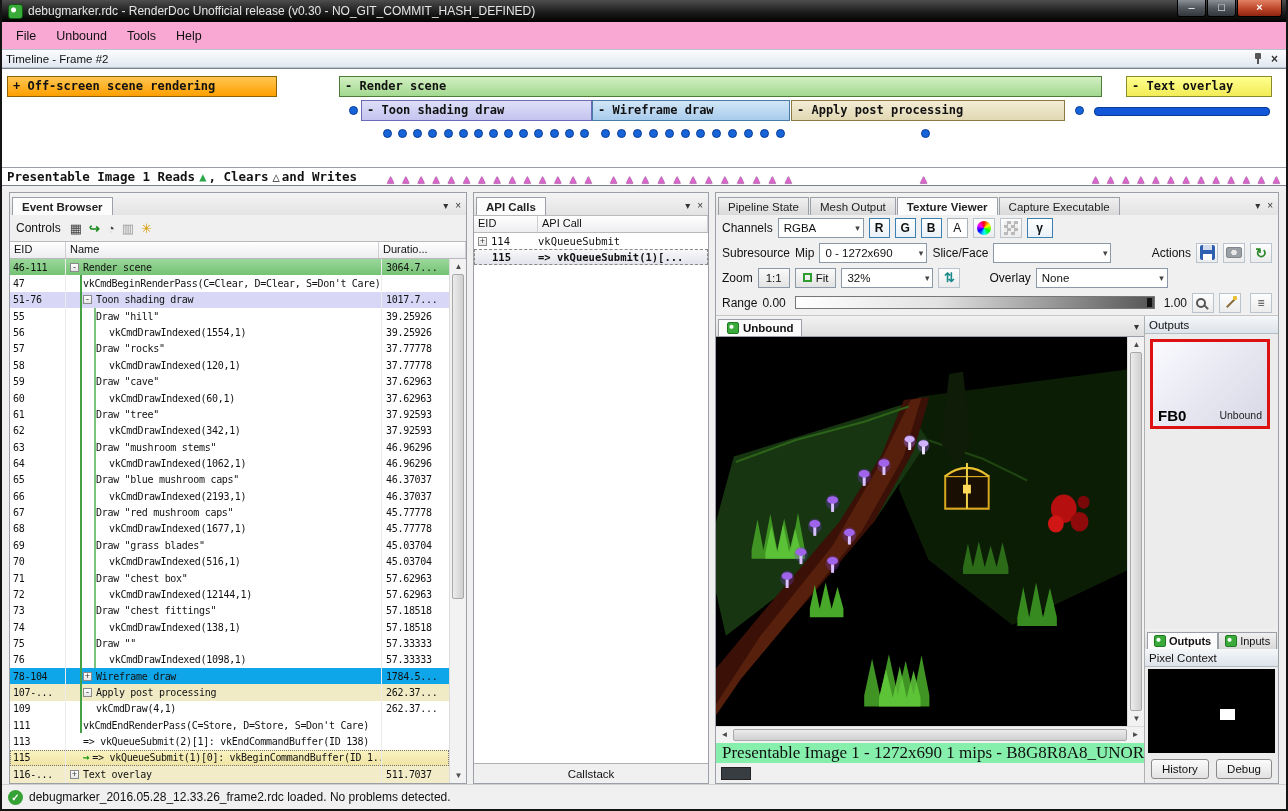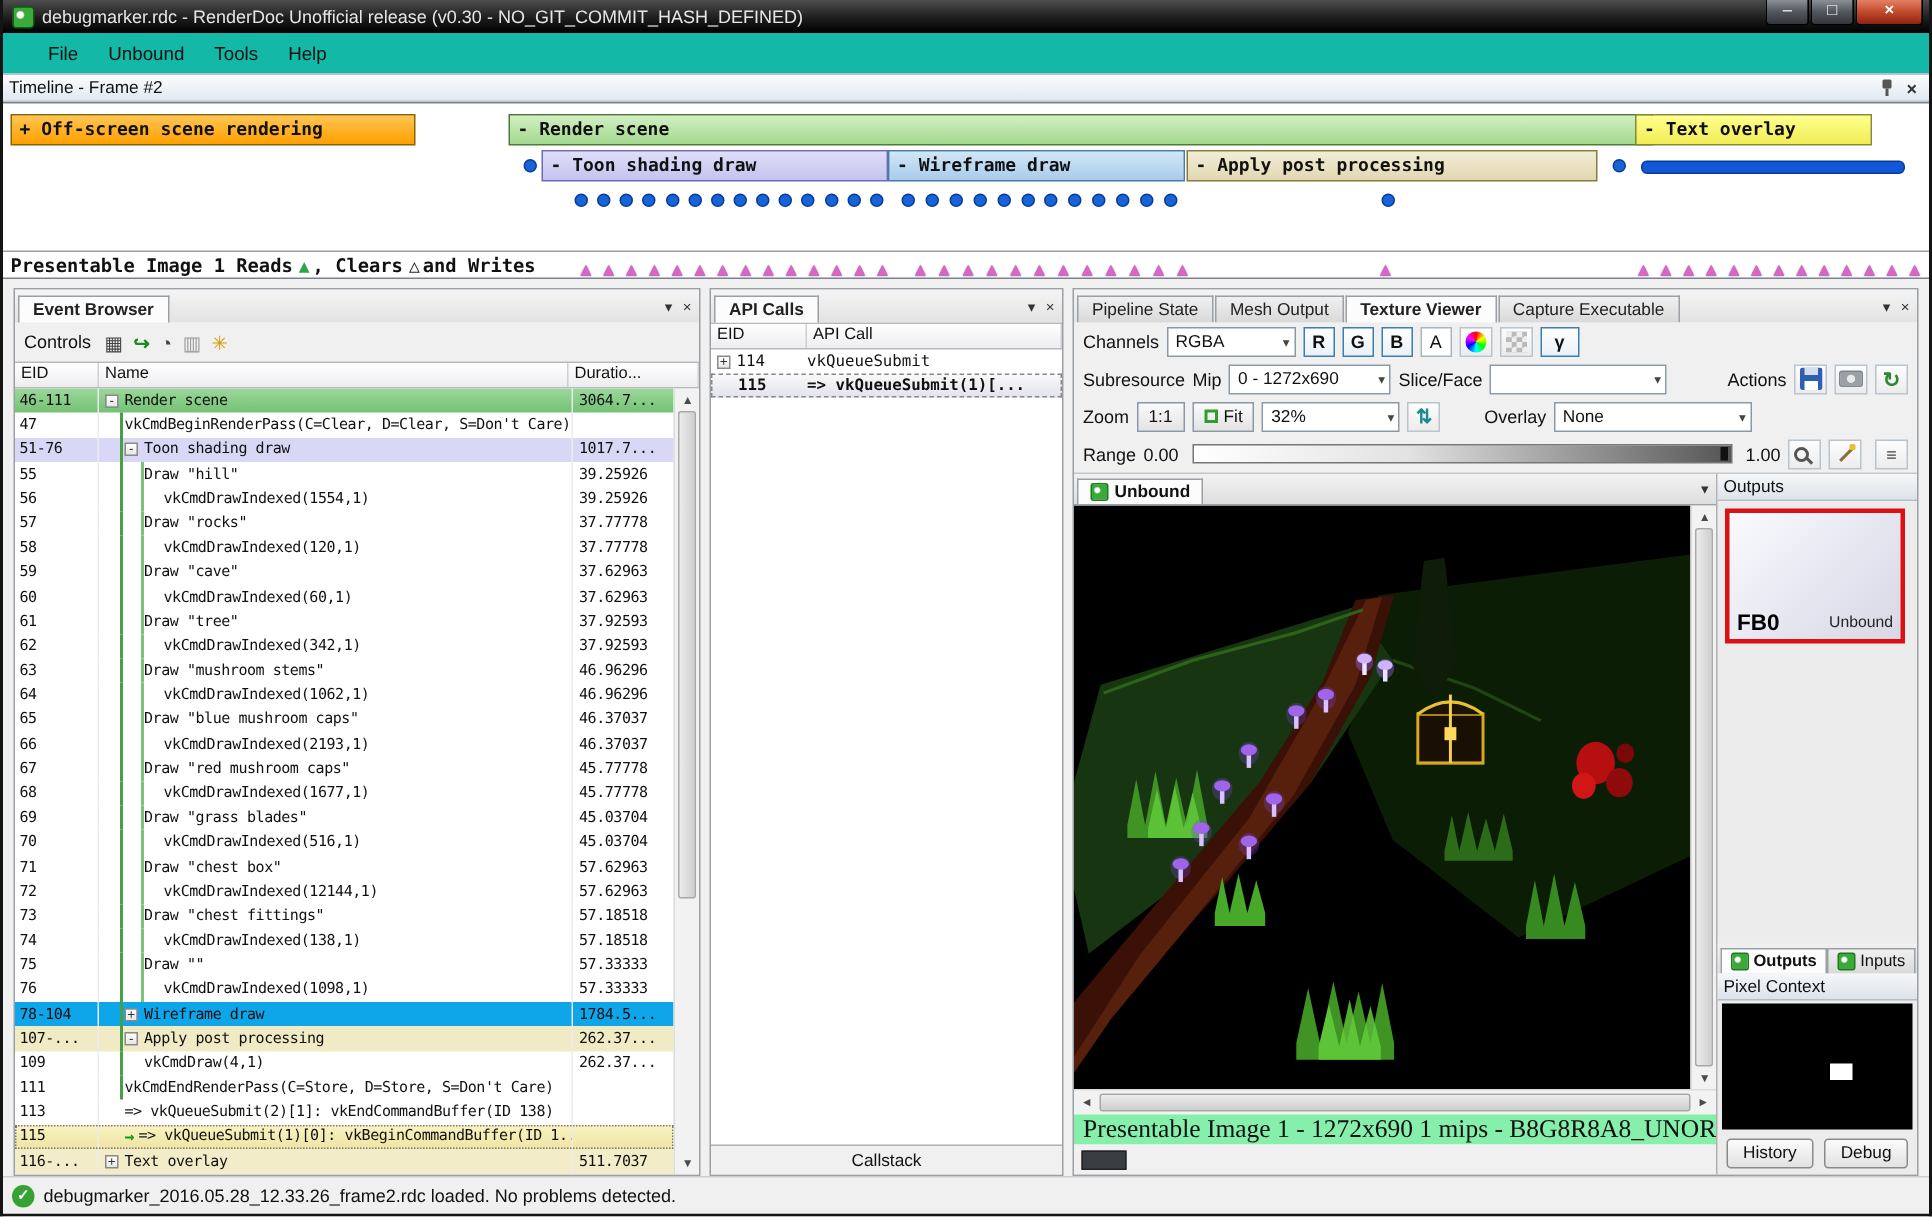--- a/index.html
+++ b/index.html
@@ -13,21 +13,21 @@
   .titlebar { height:22px; flex:none; background:linear-gradient(#4d4d4d,#1d1d1d 55%,#000); display:flex; align-items:center; padding:0 4px; color:#e6e6e6; }
   .app-logo { width:15px; height:15px; border-radius:3px; margin:0 5px 0 2px; border:1px solid #115a11;
     background:radial-gradient(circle at 35% 38%, #fff 0 2px, #3aab3a 3px); flex:none; }
   .title-text { font-size:12px; white-space:nowrap; overflow:hidden; }
   .win-btns { margin-left:auto; display:flex; gap:1px; align-self:flex-start; }
   .wbtn { height:17px; width:29px; text-align:center; line-height:15px; font-size:11px; color:#fff; border:1px solid #000; border-top:none;
     background:linear-gradient(#8a9097,#51565c 50%,#33373c); border-radius:0 0 3px 3px; cursor:default; }
   .wbtn.close { width:45px; background:linear-gradient(#e28165,#c14a2c 50%,#8f2410); font-weight:bold; }
 
   
-  .menubar { height:27px; flex:none; display:flex; align-items:center; padding-left:20px; background:#14b8a6; }
+  .menubar { height:27px; flex:none; display:flex; align-items:center; padding-left:4px; background:#f9a8d4; }
   .menu-item { padding:4px 10px; font-size:12.5px; }
 
   
   .tl-header { height:19px; flex:none; display:flex; align-items:center; padding:0 4px; font-size:11.5px;
     background:linear-gradient(#fbfcfe,#e2e8f1); border:1px solid #b9c2cf; border-left:none; border-right:none; }
   .tl-hicons { margin-left:auto; display:flex; gap:8px; align-items:center; padding-right:4px; color:#333; }
   .icon-pin { position:relative; width:10px; height:12px; }
   .icon-pin::before { content:''; position:absolute; left:2px; top:0; width:6px; height:6px; background:#555; border-radius:1px; }
   .icon-pin::after { content:''; position:absolute; left:4.5px; top:6px; width:1.5px; height:5px; background:#555; }
   .icon-x { font-size:12px; font-weight:bold; color:#333; line-height:10px; }
@@ -203,21 +203,21 @@
     <span class="tl-hicons">
       <span class="icon-pin"></span>
       <span class="icon-x">×</span>
     </span>
   </div>
 
   <div class="tl-body">
     <div class="tl-row1">
       <div class="tl-blk b-orange" style="left:5px;width:270px;">+ Off-screen scene rendering</div>
       <div class="tl-blk b-green" style="left:337px;width:763px;">- Render scene</div>
-      <div class="tl-blk b-yellow" style="left:1088px;width:158px;">- Text overlay</div>
+      <div class="tl-blk b-yellow" style="left:1124px;width:146px;">- Text overlay</div>
     </div>
     <div class="tl-row2">
       <span class="tl-dot dot-abs" style="left:347px;"></span>
       <div class="tl-blk b-lav" style="left:359px;width:231px;">- Toon shading draw</div>
       <div class="tl-blk b-lblue" style="left:590px;width:198px;">- Wireframe draw</div>
       <div class="tl-blk b-tan" style="left:789px;width:274px;">- Apply post processing</div>
       <span class="tl-dot dot-abs" style="left:1073px;"></span>
       <div class="bluebar" style="left:1092px;width:176px;"></div>
     </div>
     <div class="tl-row3">

